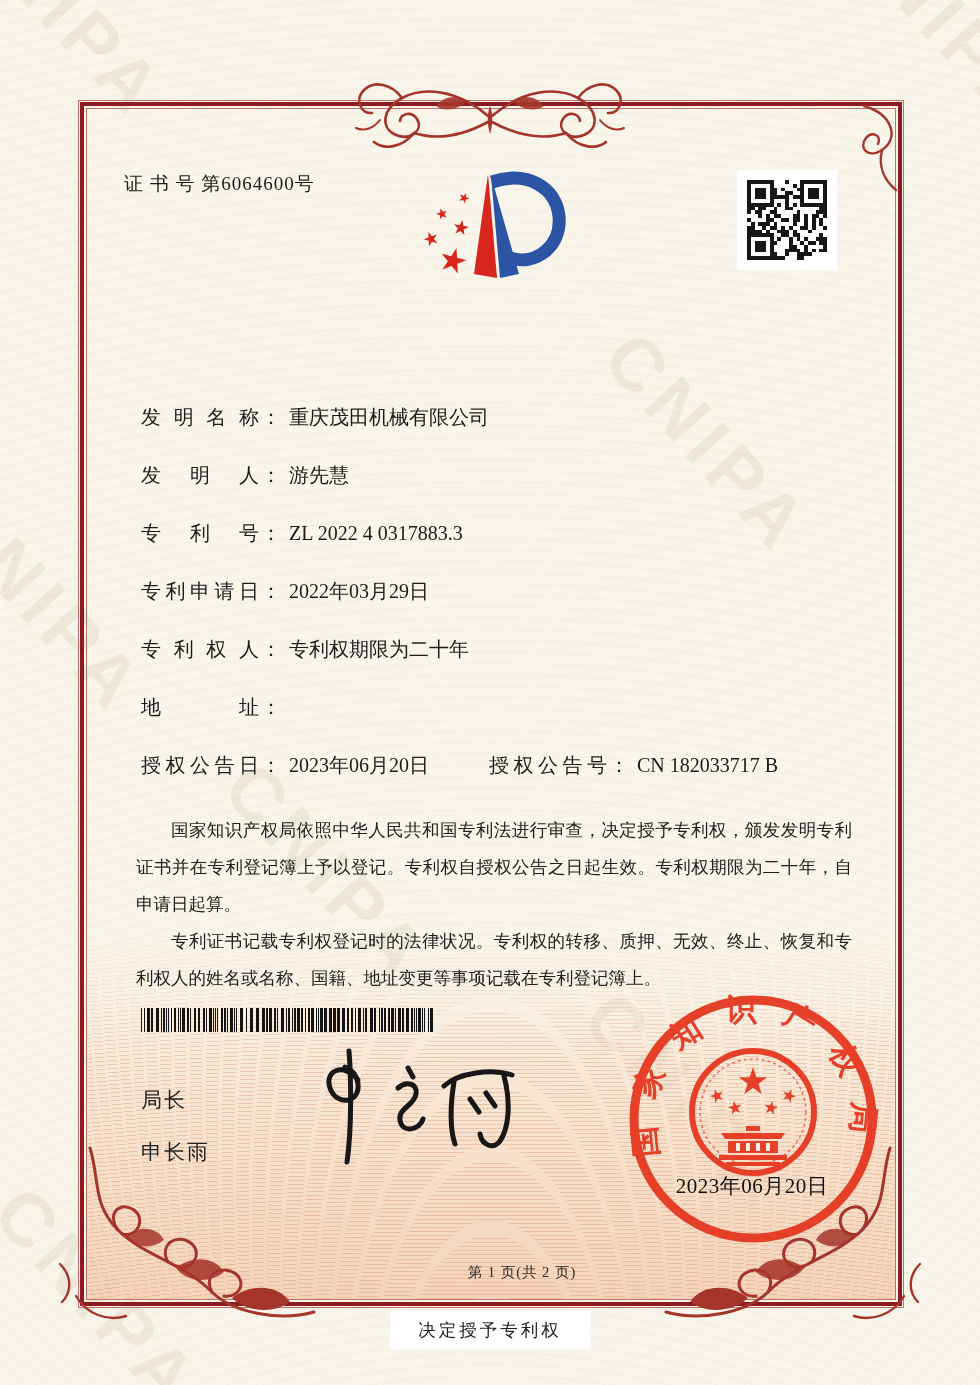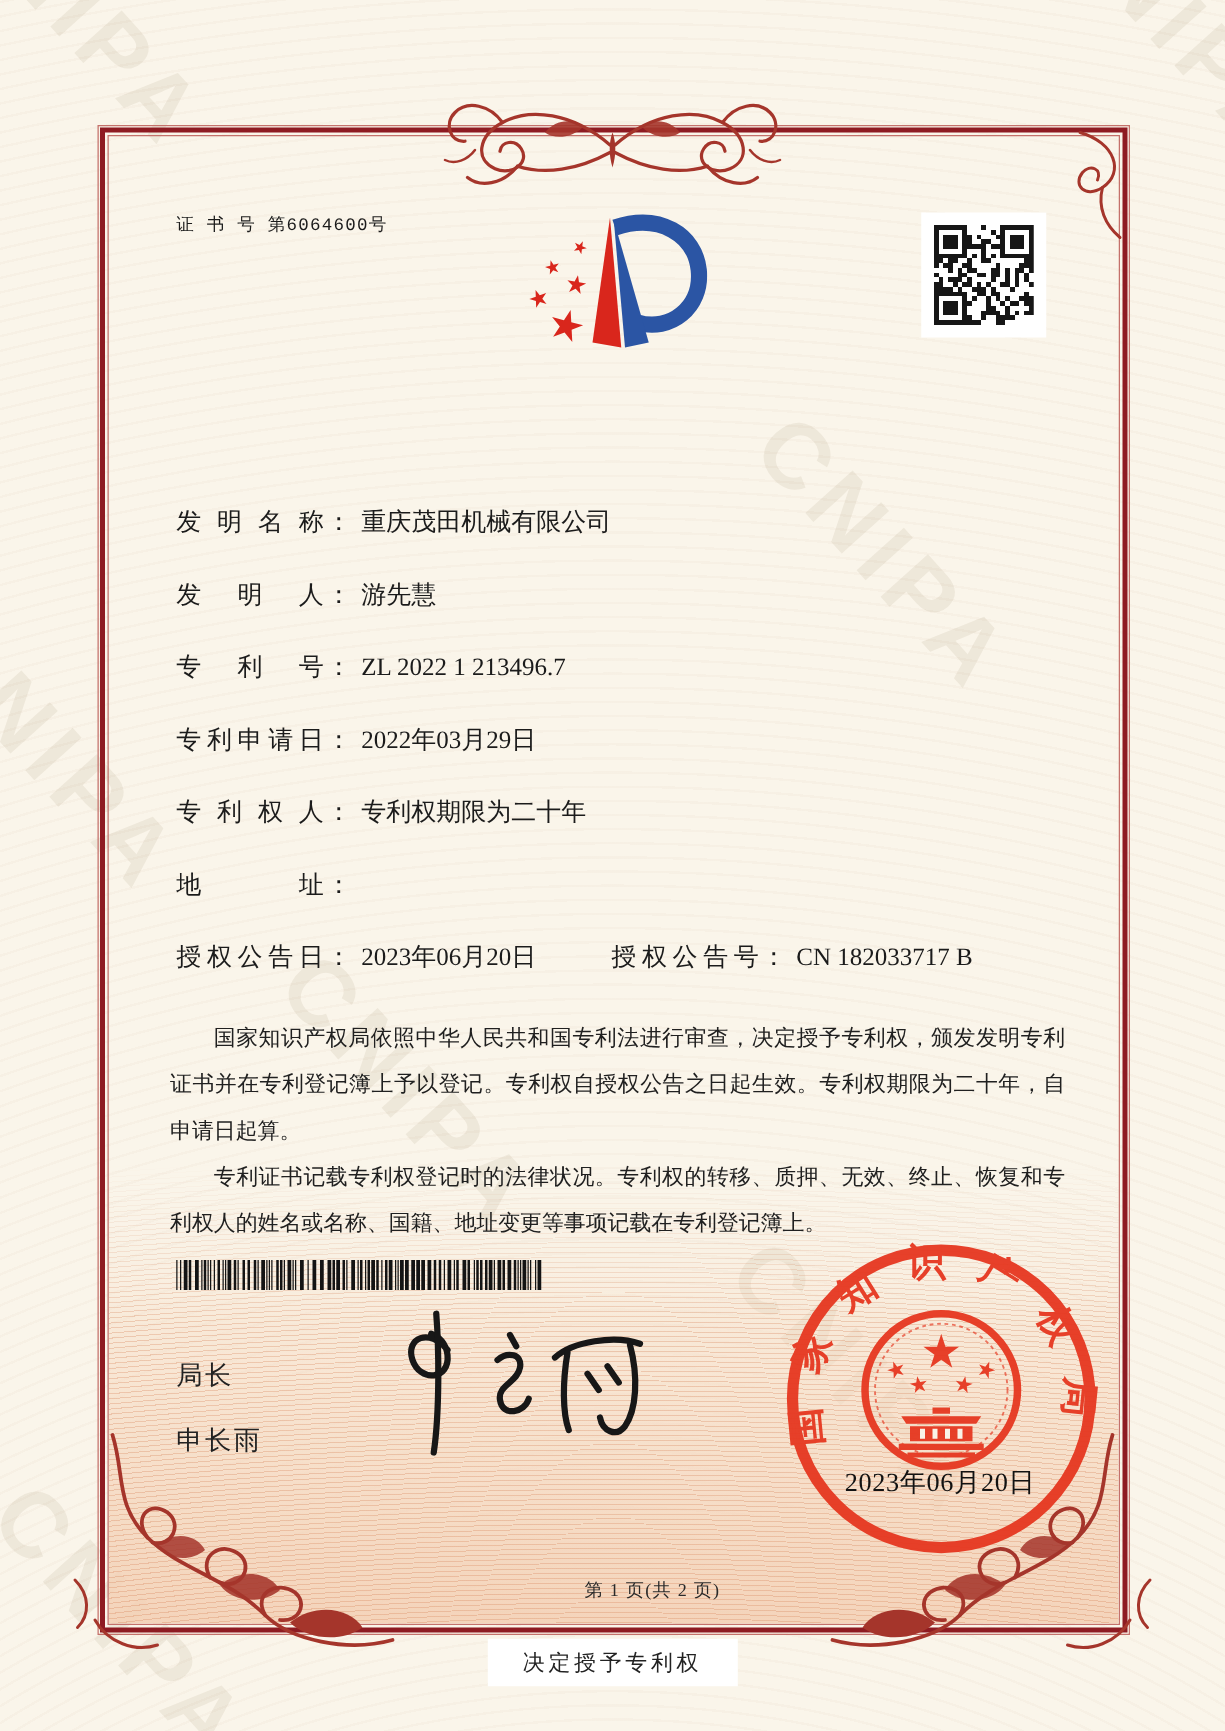--- a/index.html
+++ b/index.html
@@ -22,21 +22,21 @@
   .frame-mid { width: 100%; height: 100%; border: 4px solid #8E1B22; padding: 2px; }
   .frame-in { width: 100%; height: 100%; border: 1px solid #C4716B; position: relative; overflow: hidden; }
   .guilloche { position: absolute; left: 0; right: 0; bottom: 0; height: 368px;
     background:
       repeating-radial-gradient(150% 130% at 50% 235%, rgba(212,125,82,0.30) 0 2px, rgba(212,125,82,0) 2px 10px),
       linear-gradient(to bottom, rgba(247,221,199,0) 0, rgba(246,217,192,0.55) 45%, rgba(243,208,181,0.9) 100%);
     -webkit-mask-image: linear-gradient(to bottom, transparent 0, #000 35%);
     mask-image: linear-gradient(to bottom, transparent 0, #000 35%); }
   .ornament { position: absolute; z-index: 3; }
   
-  .cert-no { position: absolute; left: 141px; top: 171px; z-index: 4; font-size: 14px; letter-spacing: 1px; font-family: Liberation Mono, monospace; }
+  .cert-no { position: absolute; left: 124px; top: 171px; z-index: 4; font-size: 19px; letter-spacing: 1px; }
   .logo { position: absolute; left: 420px; top: 162px; z-index: 4; }
   .qr { position: absolute; left: 737px; top: 170px; width: 100px; height: 100px;
     background: #fff; padding: 10px; z-index: 4; }
   .doc-title { position: absolute; left: 0; top: 294px; width: 100%; z-index: 4;
     text-align: center; font-size: 41px; font-weight: bold; letter-spacing: 17px; text-indent: 17px; }
   .fields { position: absolute; left: 141px; top: 404px; width: 722px; z-index: 4; font-size: 20px; }
   .frow { position: relative; display: flex; align-items: baseline; height: 30px; margin-bottom: 28px; }
   .jlabel { display: inline-flex; align-items: baseline; }
   .jlabel .spread { display: inline-flex; justify-content: space-between; width: 118px; }
   .jlabel i { font-style: normal; }
@@ -408,21 +408,21 @@
     </div>
     <div class="frow">
       <span class="jlabel">
           <span class="spread">
             <i>专</i>
             <i>利</i>
             <i>号</i>
           </span>
           <span class="fcolon">：</span>
         </span>
-      <span class="fval">ZL 2022 1 213496.7</span>
+      <span class="fval">ZL 2022 4 0317883.3</span>
     </div>
     <div class="frow">
       <span class="jlabel">
           <span class="spread">
             <i>专</i>
             <i>利</i>
             <i>申</i>
             <i>请</i>
             <i>日</i>
           </span>

